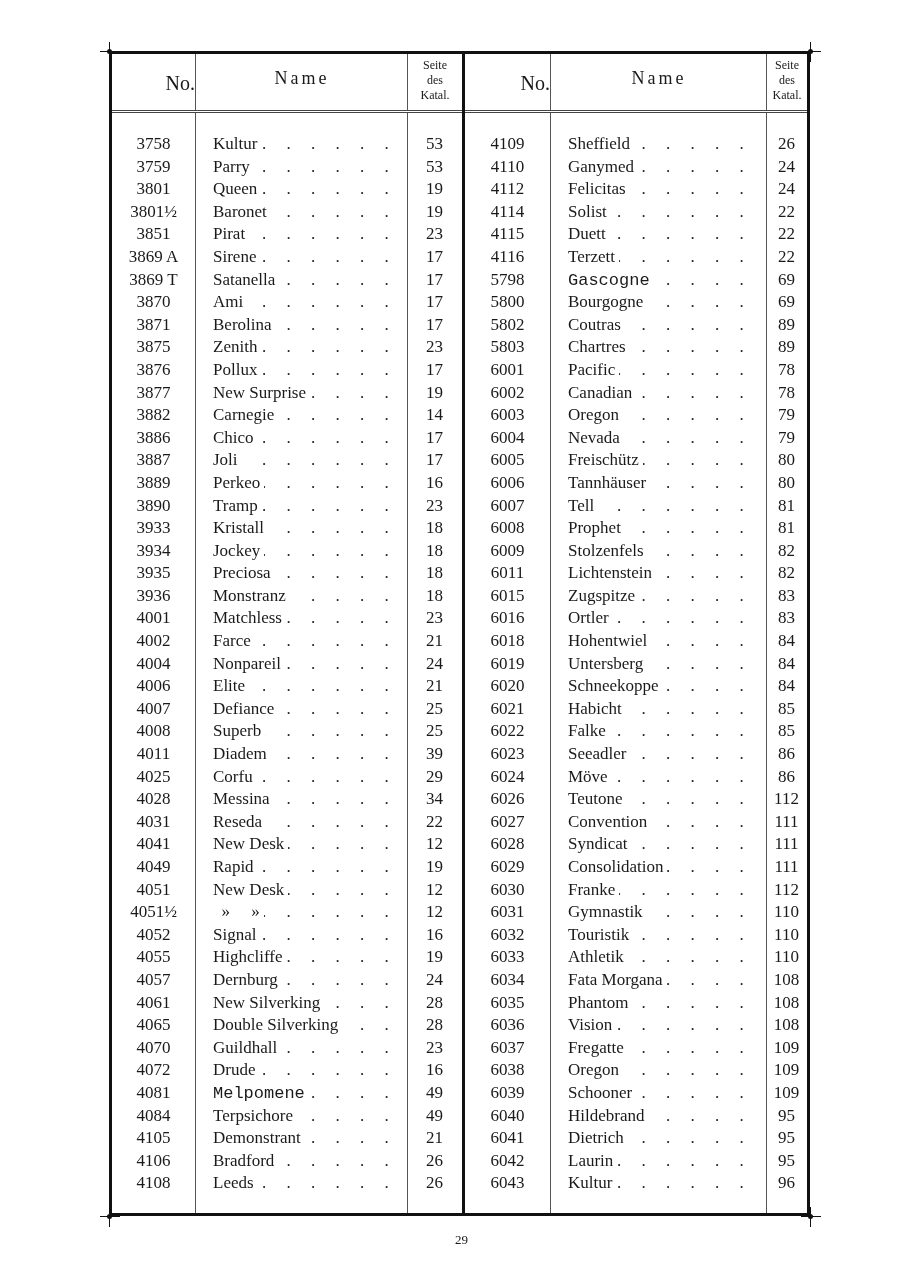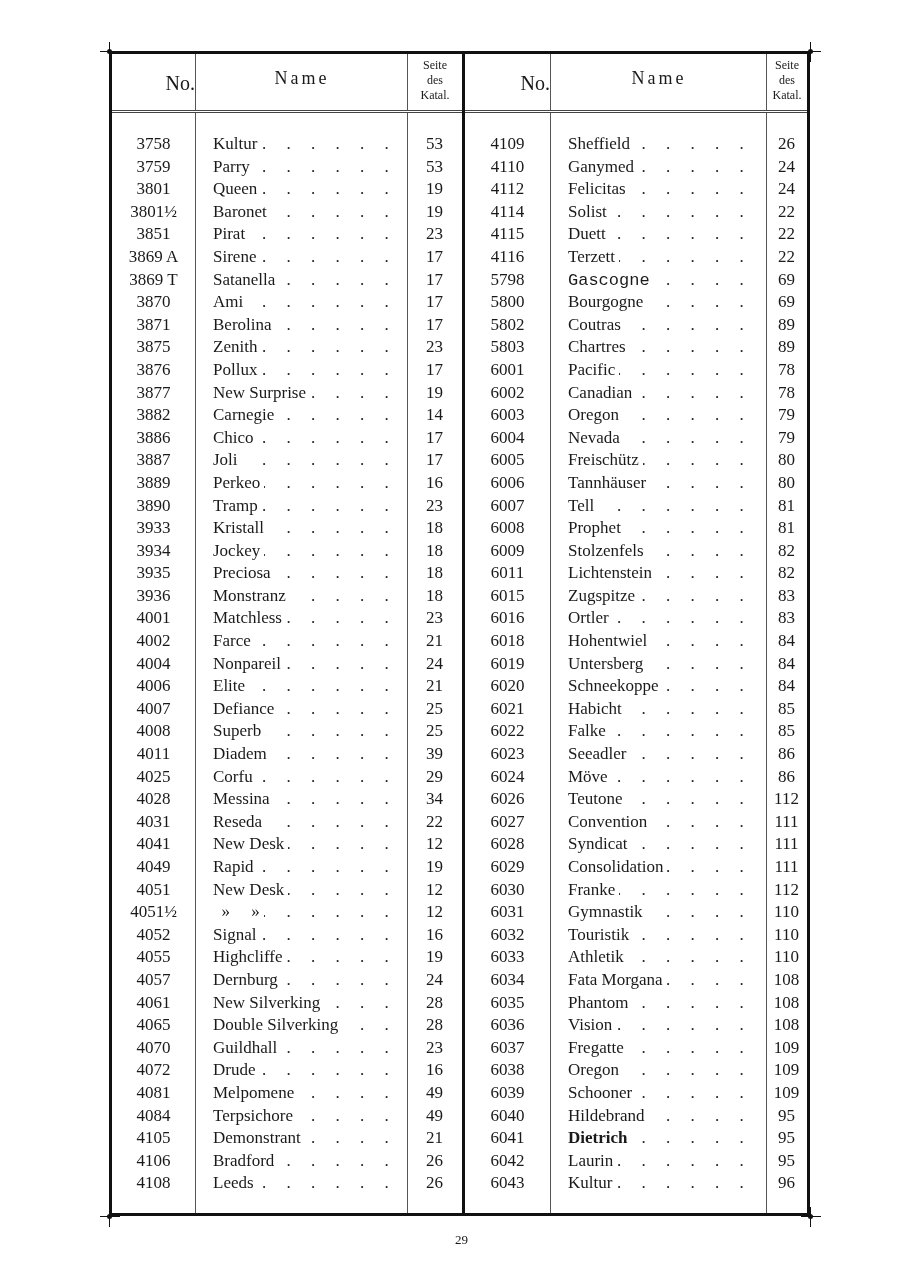--- a/index.html
+++ b/index.html
@@ -418,21 +418,21 @@
     <span class="name">
       <span class="dots">. . . . . . . . . . . . . . . . . . . .</span>
       <span class="txt" style="white-space: pre;">Drude</span>
     </span>
     <span class="page">16</span>
   </div>
           <div class="row">
     <span class="no">4081</span>
     <span class="name">
       <span class="dots">. . . . . . . . . . . . . . . . . . . .</span>
-      <span class="txt" style="white-space: pre;">Melpomene</span>
+      <span class="txt" style="white-space: pre; font-family: Liberation Mono, monospace;">Melpomene</span>
     </span>
     <span class="page">49</span>
   </div>
           <div class="row">
     <span class="no">4084</span>
     <span class="name">
       <span class="dots">. . . . . . . . . . . . . . . . . . . .</span>
       <span class="txt" style="white-space: pre;">Terpsichore</span>
     </span>
     <span class="page">49</span>
@@ -835,21 +835,21 @@
     <span class="name">
       <span class="dots">. . . . . . . . . . . . . . . . . . . .</span>
       <span class="txt" style="white-space: pre;">Hildebrand</span>
     </span>
     <span class="page">95</span>
   </div>
           <div class="row">
     <span class="no">6041</span>
     <span class="name">
       <span class="dots">. . . . . . . . . . . . . . . . . . . .</span>
-      <span class="txt" style="white-space: pre; font-weight: bold;">Dietrich</span>
+      <span class="txt" style="white-space: pre;">Dietrich</span>
     </span>
     <span class="page">95</span>
   </div>
           <div class="row">
     <span class="no">6042</span>
     <span class="name">
       <span class="dots">. . . . . . . . . . . . . . . . . . . .</span>
       <span class="txt" style="white-space: pre;">Laurin</span>
     </span>
     <span class="page">95</span>

